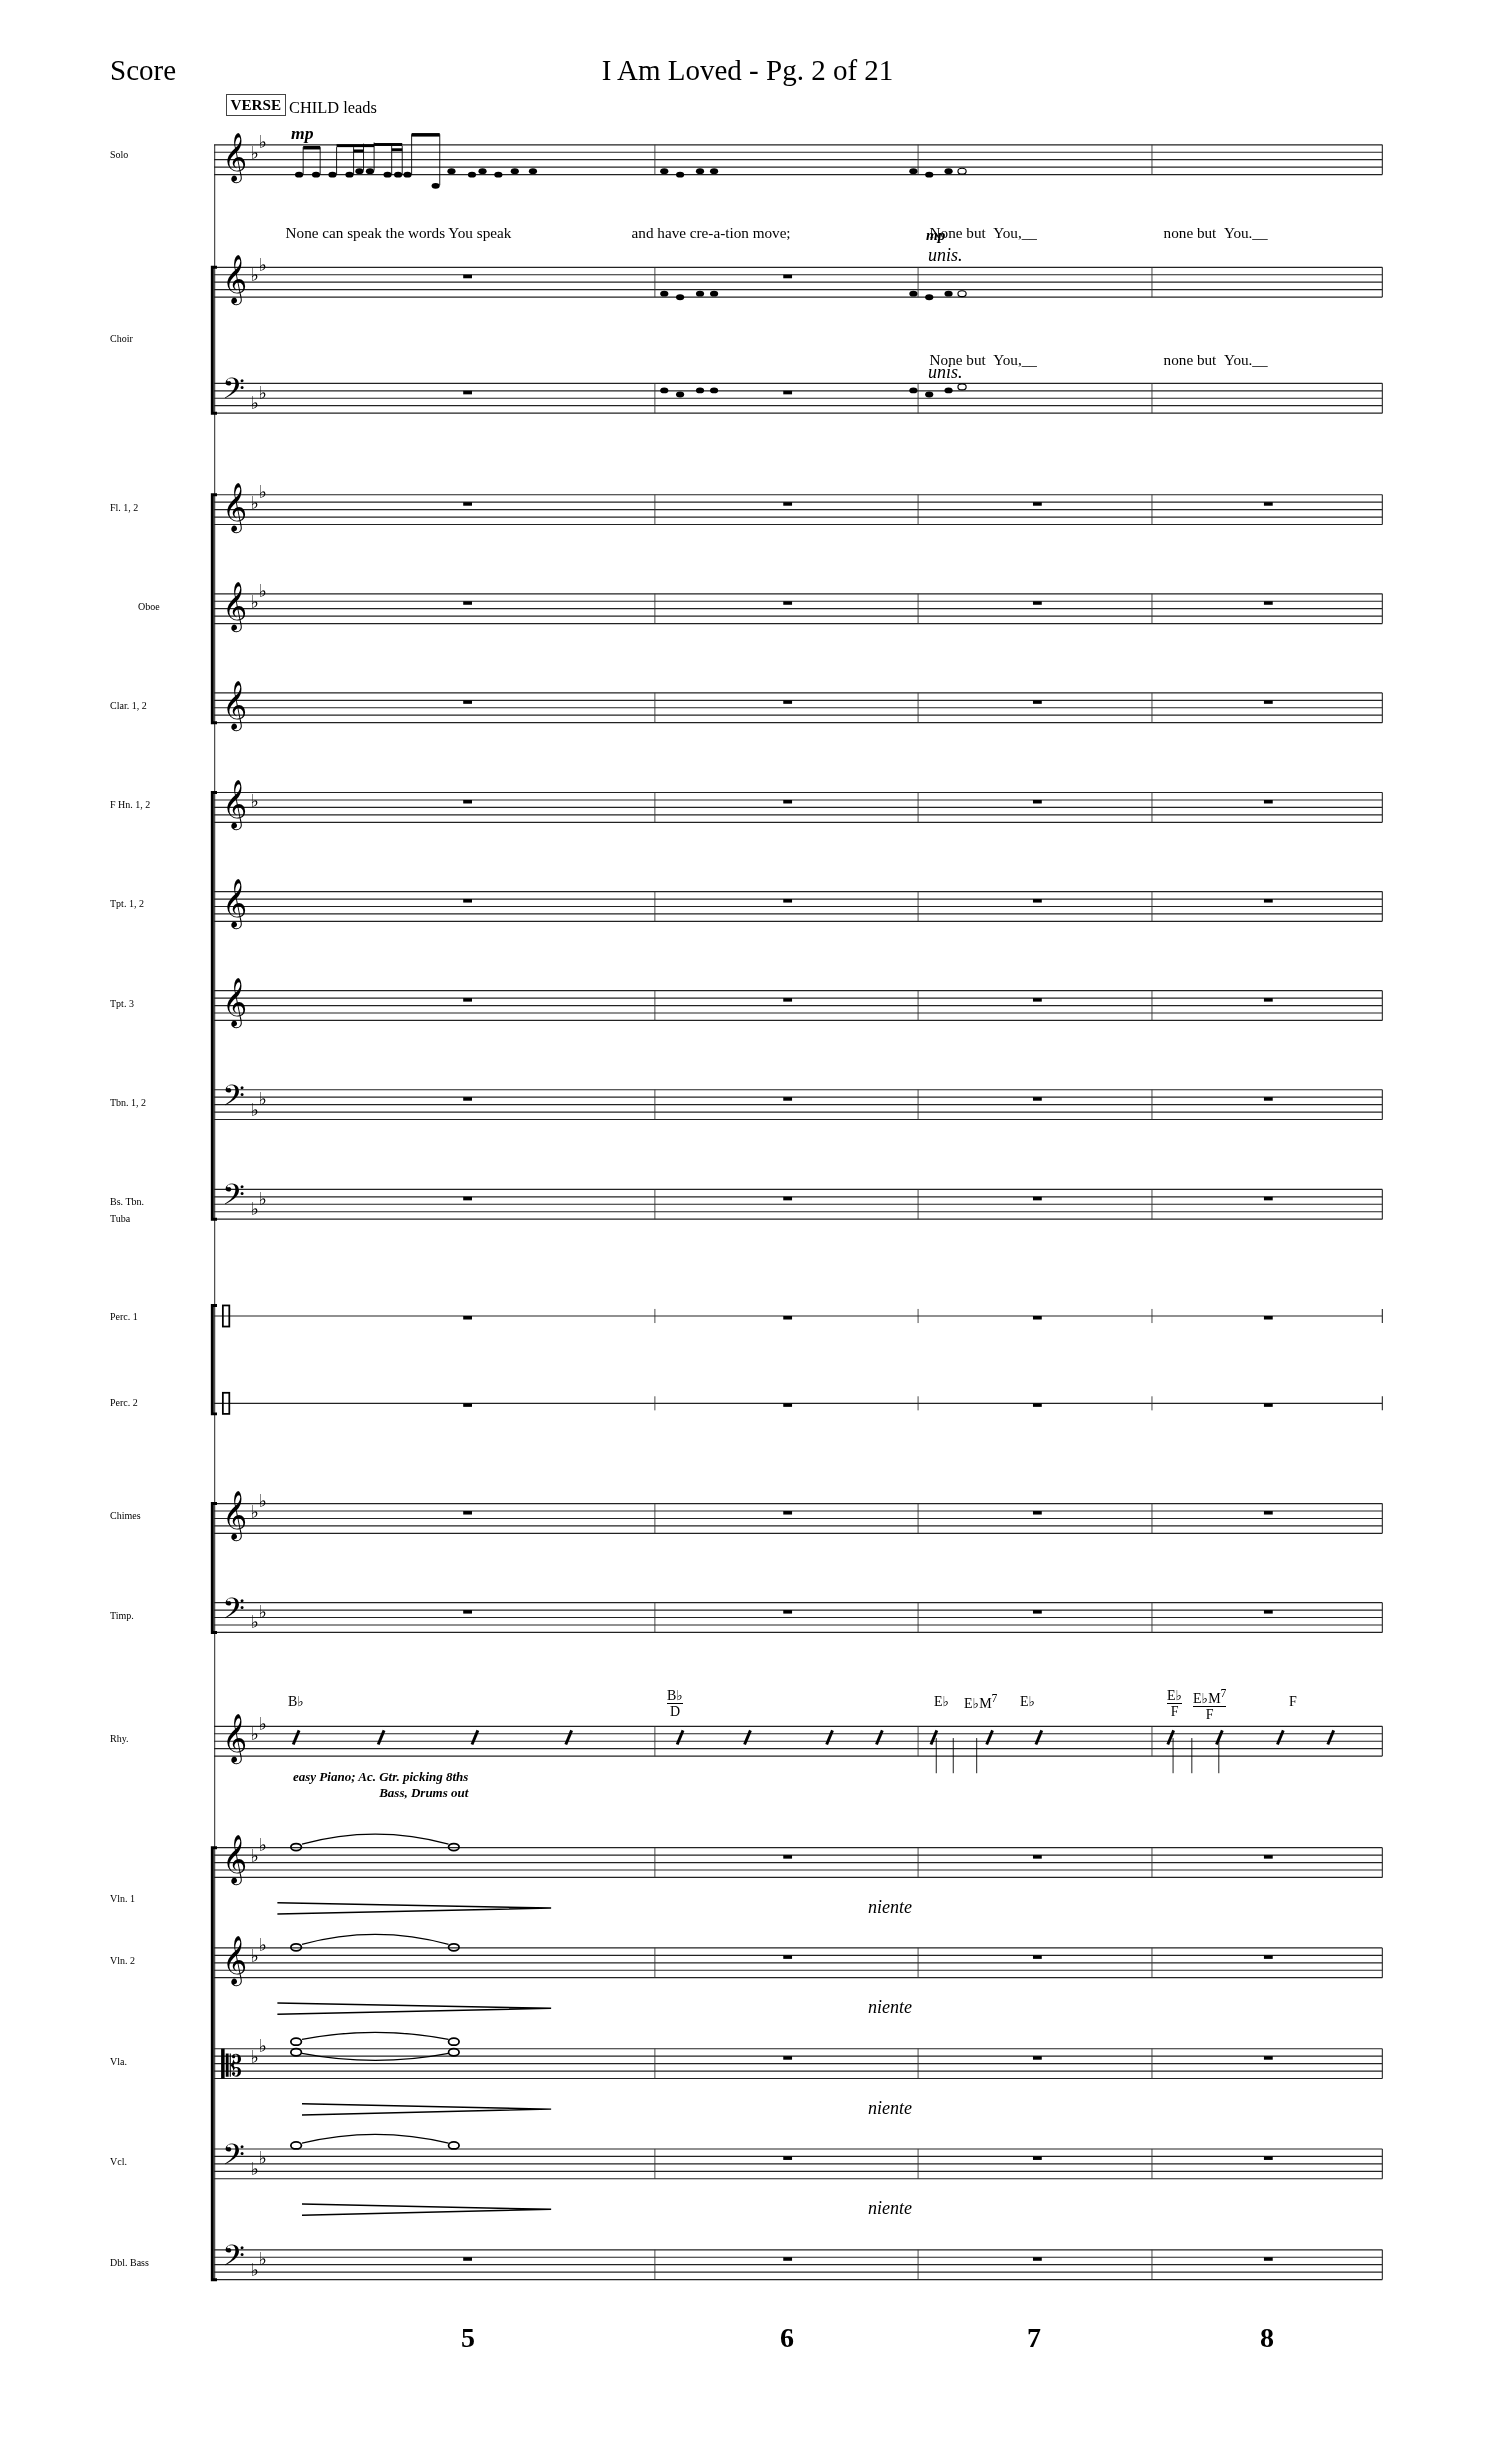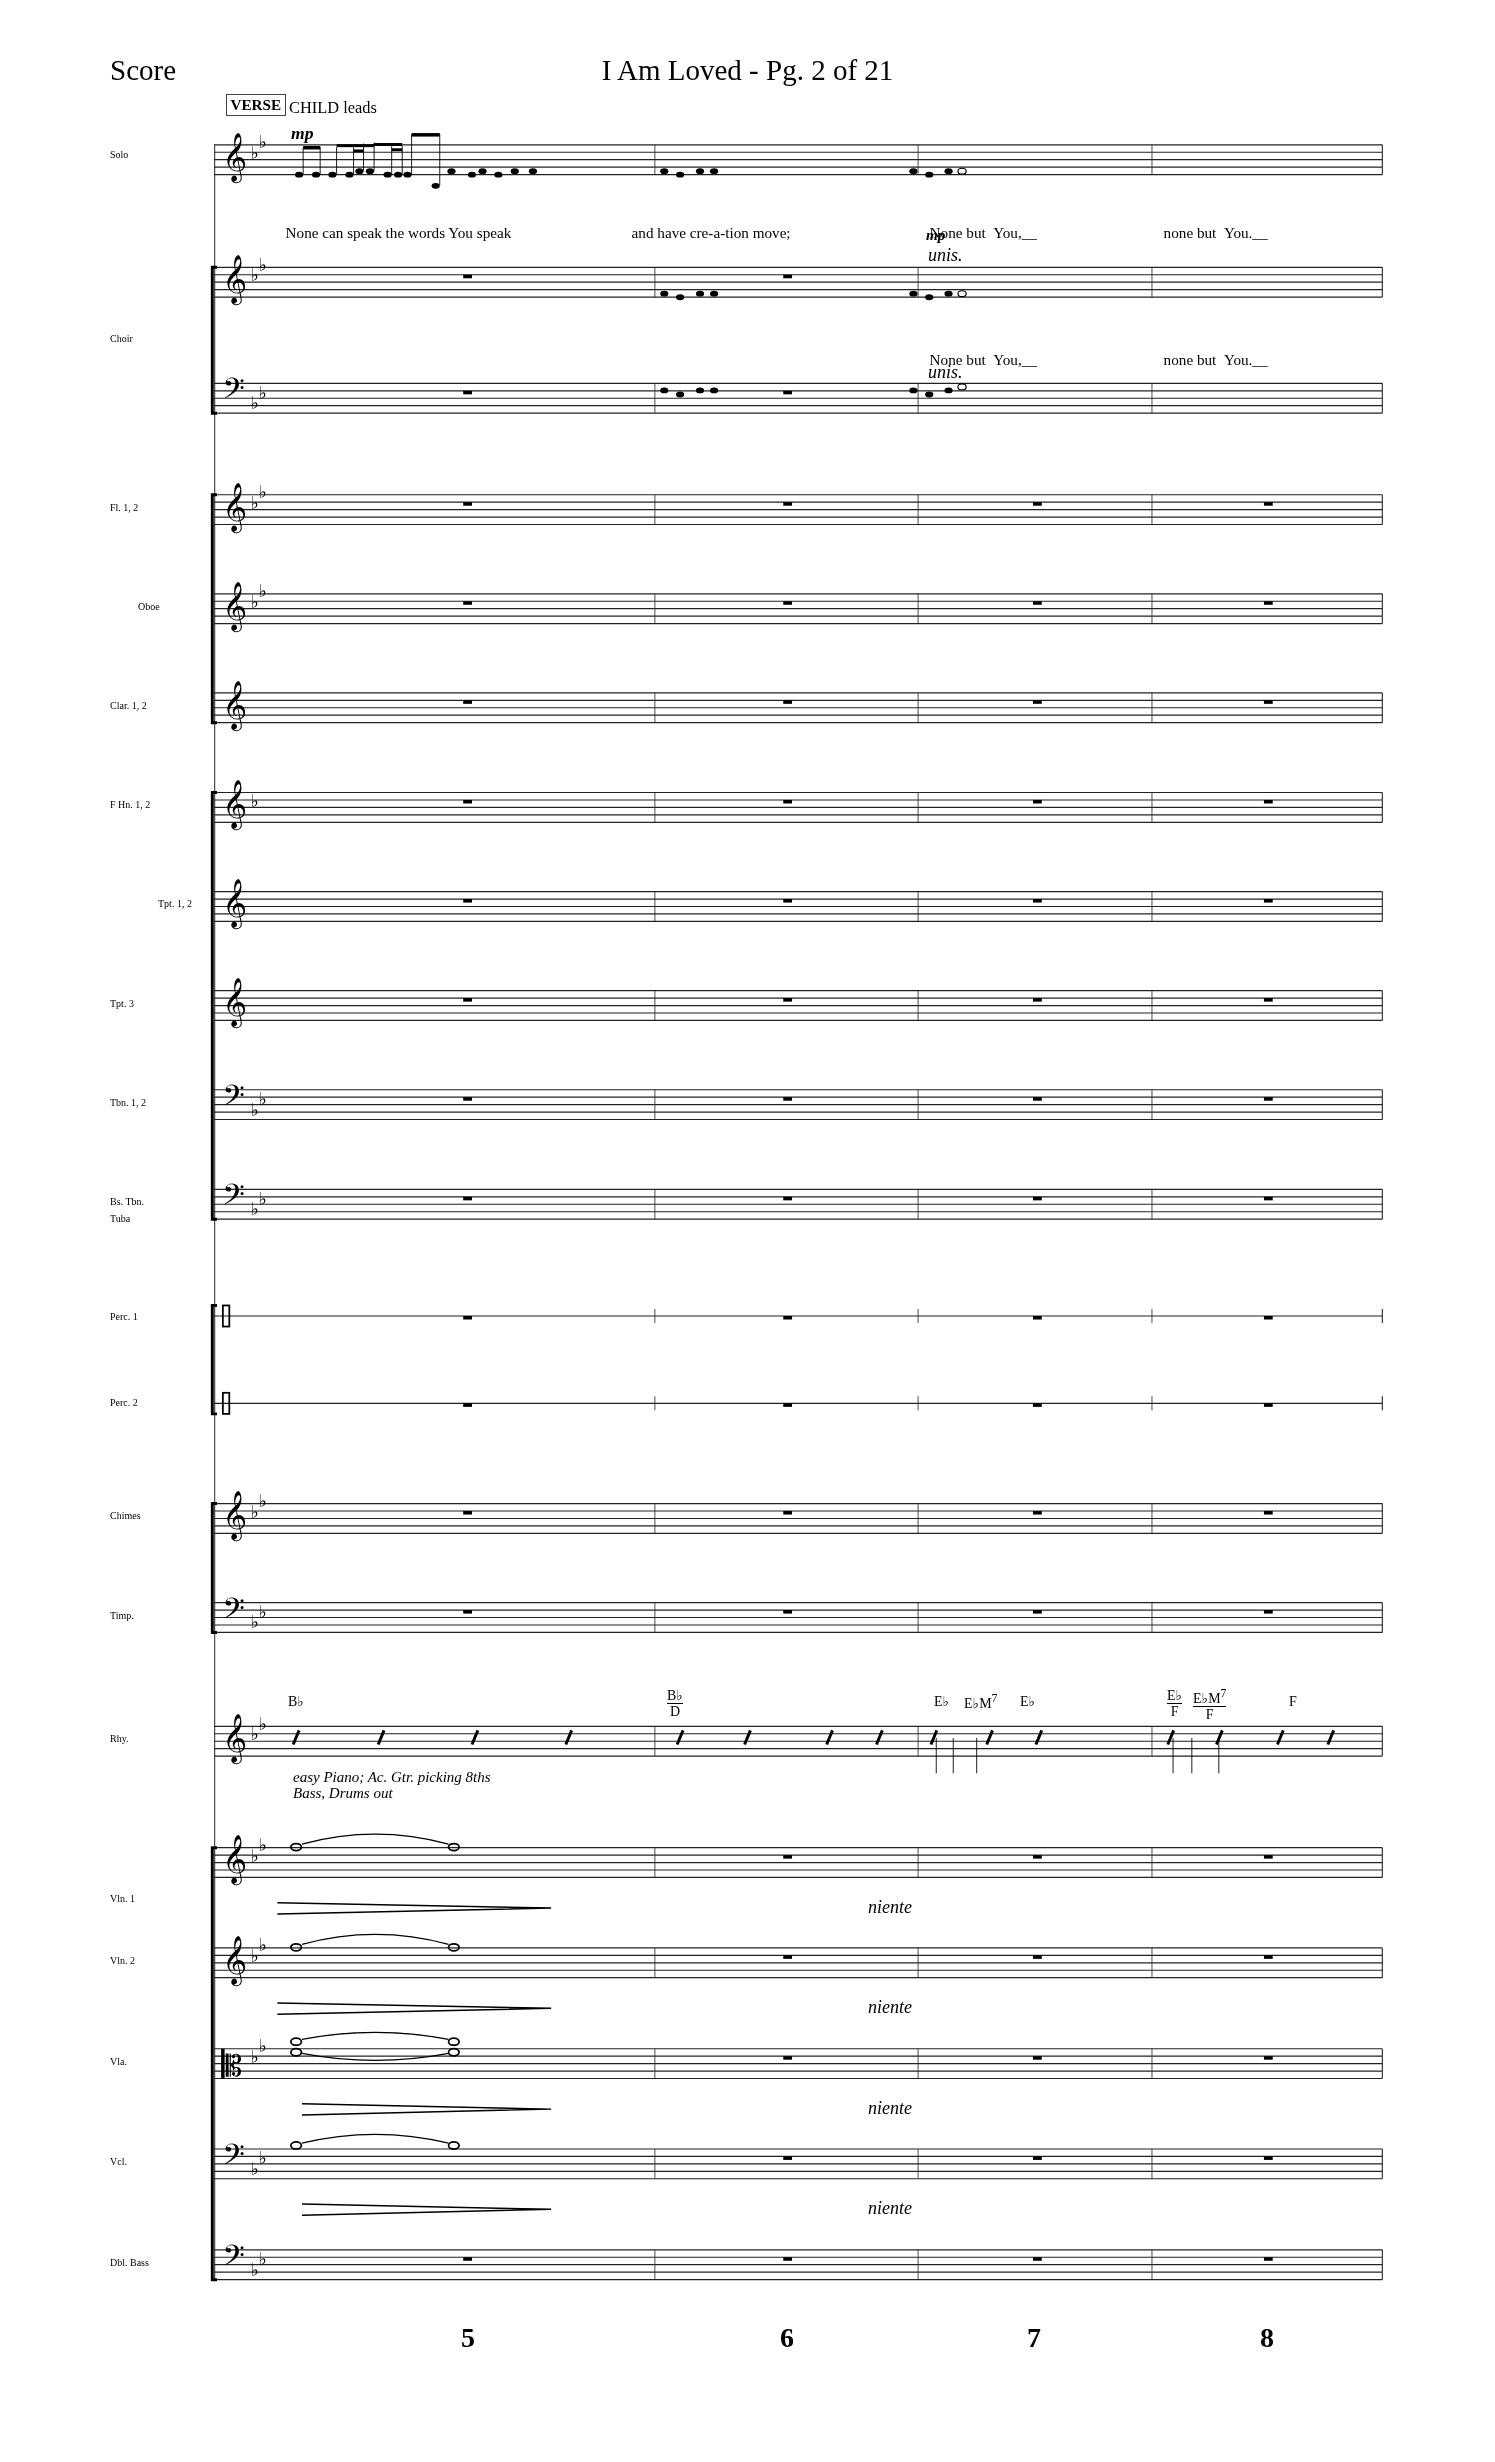--- a/index.html
+++ b/index.html
@@ -11,40 +11,40 @@
   .verse-box { left:226px; top:94px; border:1.2px solid #444; padding:1.2px 3.5px; font-size:15.2px; font-weight:bold; line-height:17.6px; }
   .dir { font-size:16.4px; }
   .dyn { font-style:italic; font-weight:bold; font-size:17.6px; }
   .ital { font-style:italic; font-size:18px; }
   .label { font-size:10px; left:110px; line-height:16.4px; }
   .lyric { font-size:15.2px; white-space:pre; }
   .chord { font-size:14px; text-align:center; line-height:15.2px; }
   .chord .frac { display:inline-block; text-align:center; }
   .chord .num { display:block; border-bottom:1.2px solid #000; }
   .mnum { font-size:28px; font-weight:bold; top:2322px; }
-  .rhy-note { font-style:italic; font-weight:normal; font-size:15px; line-height:16.4px; }
+  .rhy-note { font-style:italic; font-weight:bold; font-size:13px; line-height:16.4px;text-align:right; }
   svg.score { position:absolute; left:0; top:0; }
 </style>
 </head>
 <body>
 
 <div class="abs hdr-left">Score</div>
 <div class="abs hdr-title">I Am Loved - Pg. 2 of 21</div>
 
 <div class="abs verse-box">VERSE</div>
 <div class="abs dir" style="left:289px;top:98px;text-align:center;">CHILD leads</div>
 <div class="abs dyn" style="left:291px;top:123px;">mp</div>
 
 <div class="abs label" style="top:147px;">Solo</div>
 <div class="abs label" style="top:331px;">Choir</div>
 <div class="abs label" style="top:500px;">Fl. 1, 2</div>
 <div class="abs label" style="top:599px;margin-left:28px;">Oboe</div>
 <div class="abs label" style="top:698px;">Clar. 1, 2</div>
 <div class="abs label" style="top:797px;">F Hn. 1, 2</div>
-<div class="abs label" style="top:896px;margin-left:48px;">Tpt. 1, 2</div>
+<div class="abs label" style="top:896px;">Tpt. 1, 2</div>
 <div class="abs label" style="top:996px;">Tpt. 3</div>
 <div class="abs label" style="top:1095px;">Tbn. 1, 2</div>
 <div class="abs label" style="top:1194px;">Bs. Tbn.</div>
 <div class="abs label" style="top:1211px;">Tuba</div>
 <div class="abs label" style="top:1309px;">Perc. 1</div>
 <div class="abs label" style="top:1395px;">Perc. 2</div>
 <div class="abs label" style="top:1508px;">Chimes</div>
 <div class="abs label" style="top:1608px;">Timp.</div>
 <div class="abs label" style="top:1731px;">Rhy.</div>
 <div class="abs label" style="top:1891px;">Vln. 1</div>

